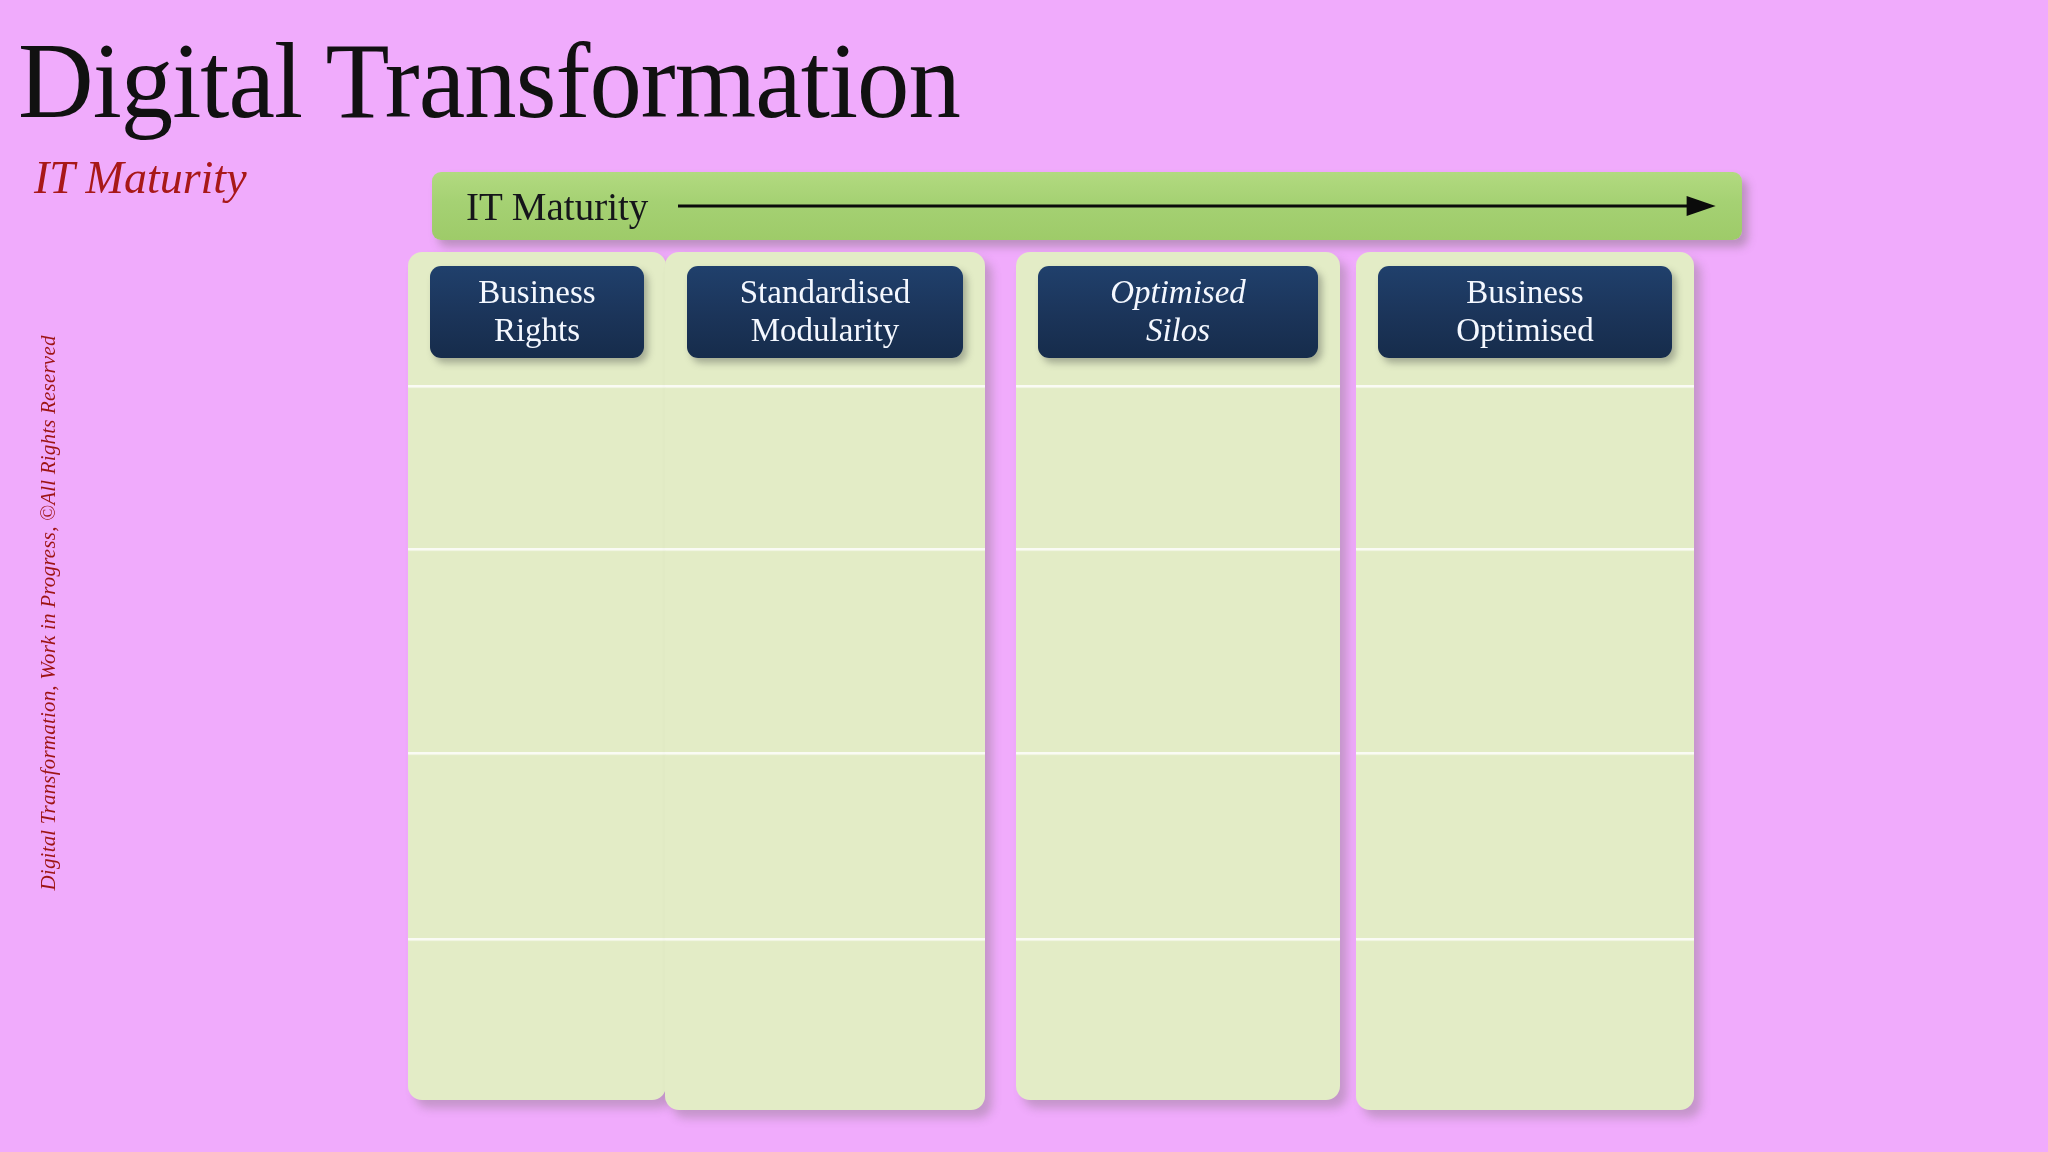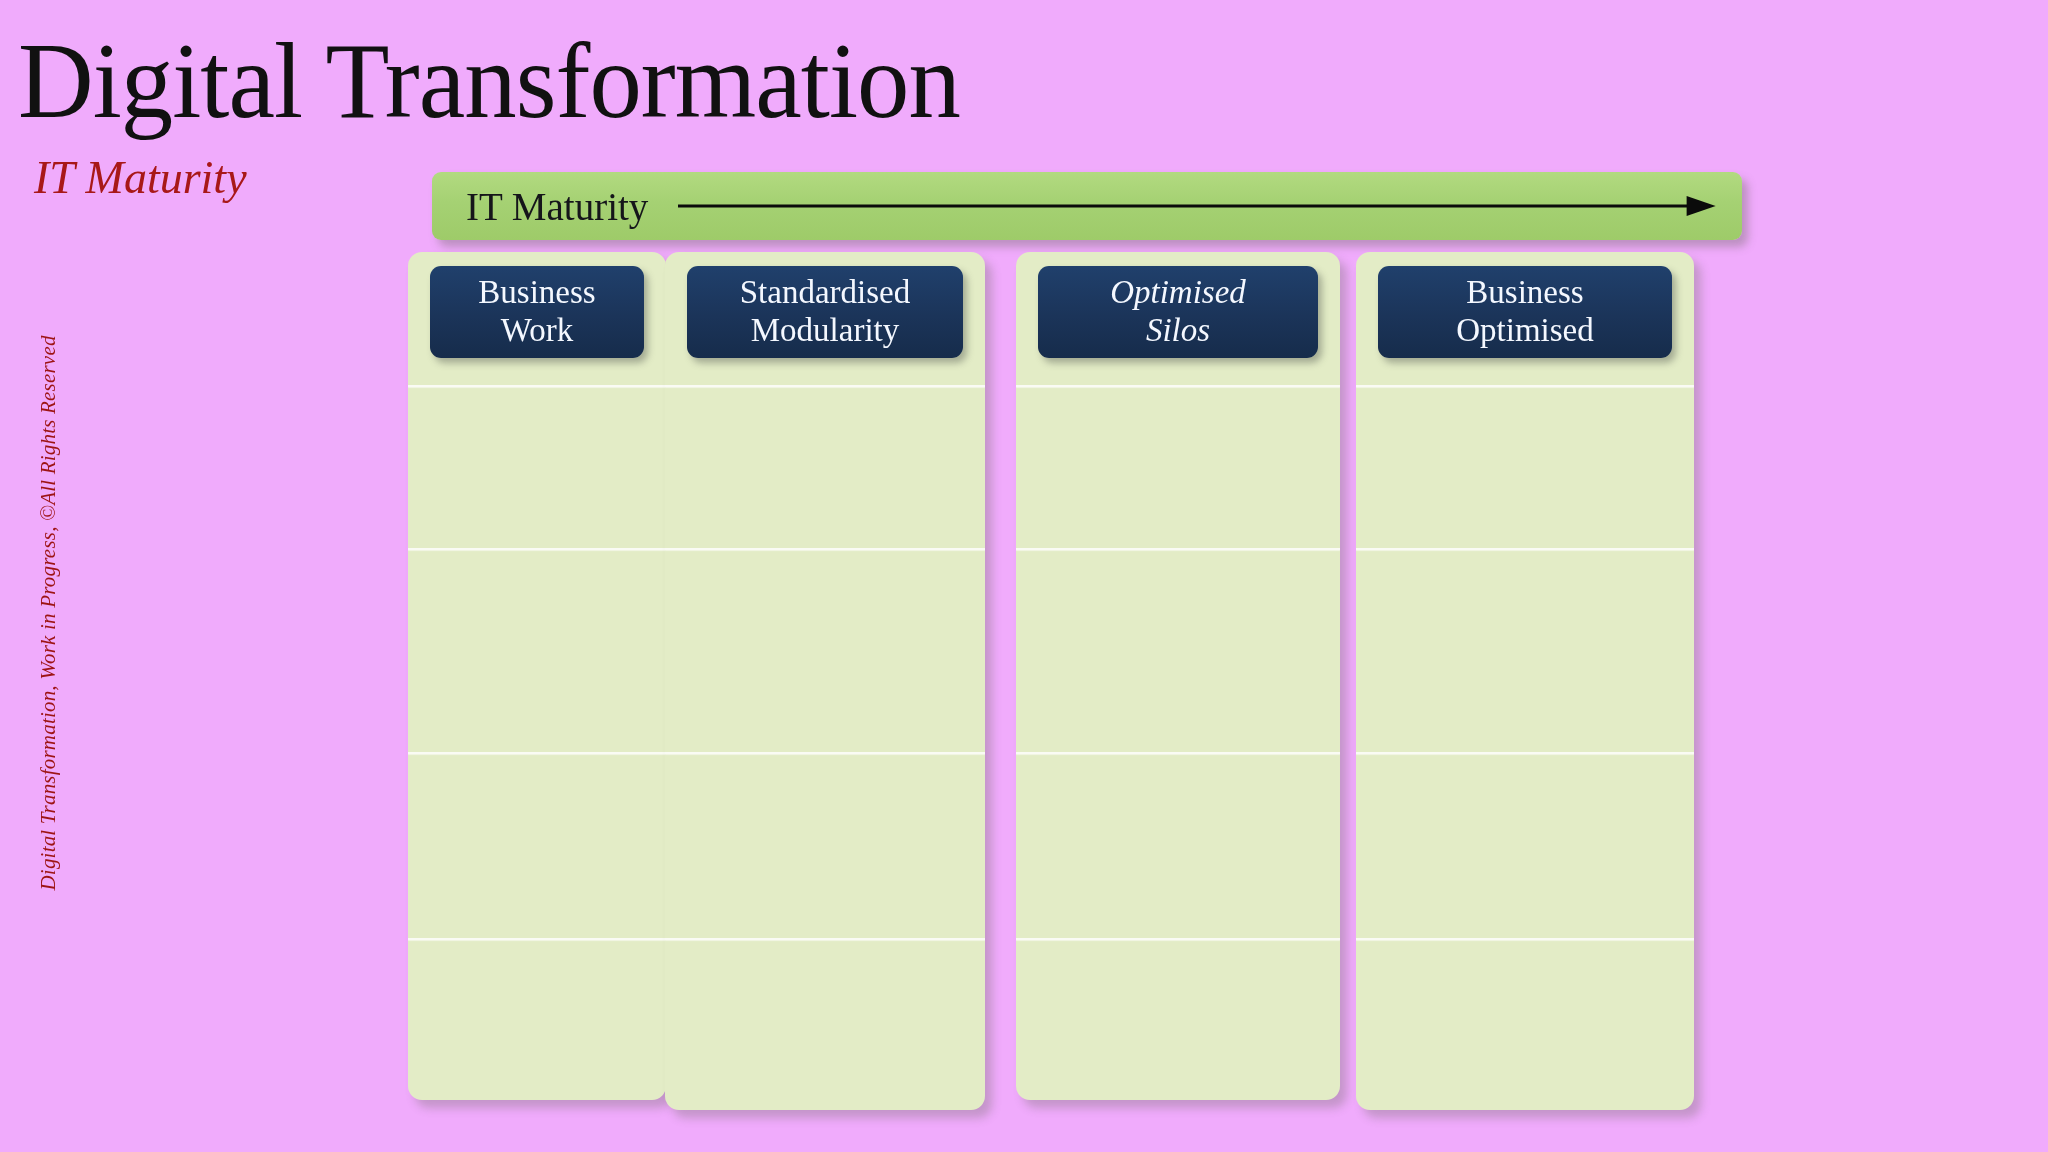--- a/index.html
+++ b/index.html
@@ -140,21 +140,21 @@
         <polygon points="1000,12 972,2 972,22" fill="#0b0b0b"></polygon>
       </svg>
     </span>
   </div>
 
   <div class="cols">
 
     <div class="col" id="col-0" style="left: 0px; width: 258px; height: 848px;">
       <div class="col-head">
         <span class="l1">Business</span>
-        <span class="l2">Work</span>
+        <span class="l2">Rights</span>
       </div>
       <div class="divider d1" style="top: 133px;"></div>
       <div class="divider d2" style="top: 296px;"></div>
       <div class="divider d3" style="top: 500px;"></div>
       <div class="divider d4" style="top: 686px;"></div>
     </div>
 
     <div class="col" id="col-1" style="left: 257px; width: 320px; height: 858px;">
       <div class="col-head">
         <span class="l1">Standardised</span>

